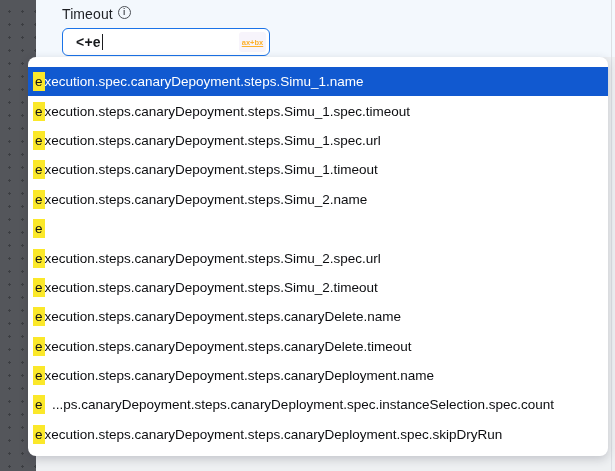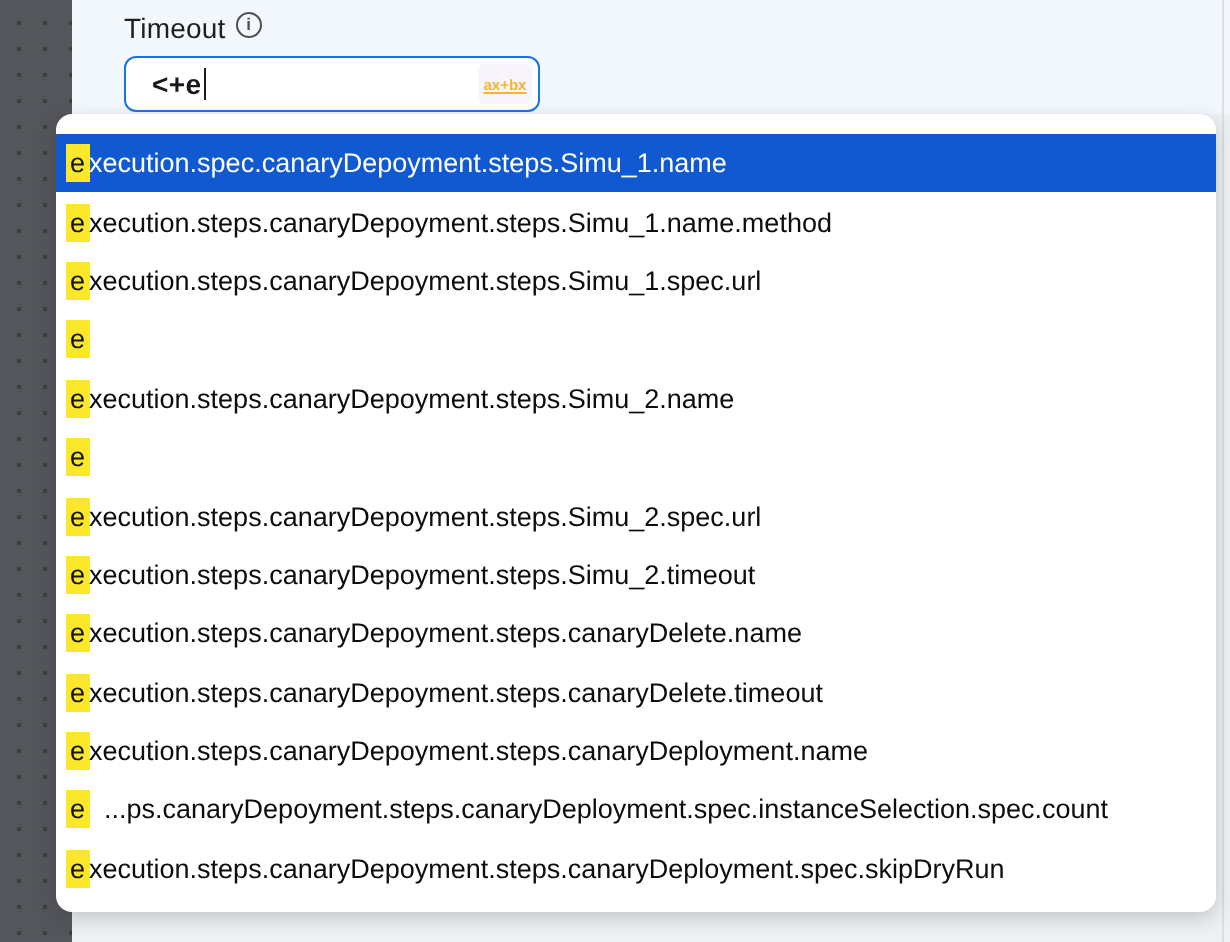--- a/index.html
+++ b/index.html
@@ -90,23 +90,23 @@
     </div>
     <div class="input-wrap" role="textbox">
       <span class="input-text">&lt;+e</span>
       <span class="caret"></span>
       <span class="expr-badge">ax+bx</span>
     </div>
   </div>
 
   <div class="dropdown">
       <div class="item selected"><span class="hl">e</span><span class="rest">xecution.spec.canaryDepoyment.steps.Simu_1.name</span></div>
-      <div class="item"><span class="hl">e</span><span class="rest">xecution.steps.canaryDepoyment.steps.Simu_1.name.method</span></div>
+      <div class="item"><span class="hl">e</span><span class="rest">xecution.steps.canaryDepoyment.steps.Simu_1.spec.timeout</span></div>
       <div class="item"><span class="hl">e</span><span class="rest">xecution.steps.canaryDepoyment.steps.Simu_1.spec.url</span></div>
-      <div class="item"><span class="hl">e</span></div>
+      <div class="item"><span class="hl">e</span><span class="rest">xecution.steps.canaryDepoyment.steps.Simu_1.timeout</span></div>
       <div class="item"><span class="hl">e</span><span class="rest">xecution.steps.canaryDepoyment.steps.Simu_2.name</span></div>
       <div class="item"><span class="hl">e</span></div>
       <div class="item"><span class="hl">e</span><span class="rest">xecution.steps.canaryDepoyment.steps.Simu_2.spec.url</span></div>
       <div class="item"><span class="hl">e</span><span class="rest">xecution.steps.canaryDepoyment.steps.Simu_2.timeout</span></div>
       <div class="item"><span class="hl">e</span><span class="rest">xecution.steps.canaryDepoyment.steps.canaryDelete.name</span></div>
       <div class="item"><span class="hl">e</span><span class="rest">xecution.steps.canaryDepoyment.steps.canaryDelete.timeout</span></div>
       <div class="item"><span class="hl">e</span><span class="rest">xecution.steps.canaryDepoyment.steps.canaryDeployment.name</span></div>
       <div class="item"><span class="hl">e</span><span class="rest">  ...ps.canaryDepoyment.steps.canaryDeployment.spec.instanceSelection.spec.count</span></div>
       <div class="item"><span class="hl">e</span><span class="rest">xecution.steps.canaryDepoyment.steps.canaryDeployment.spec.skipDryRun</span></div>
     </div>

